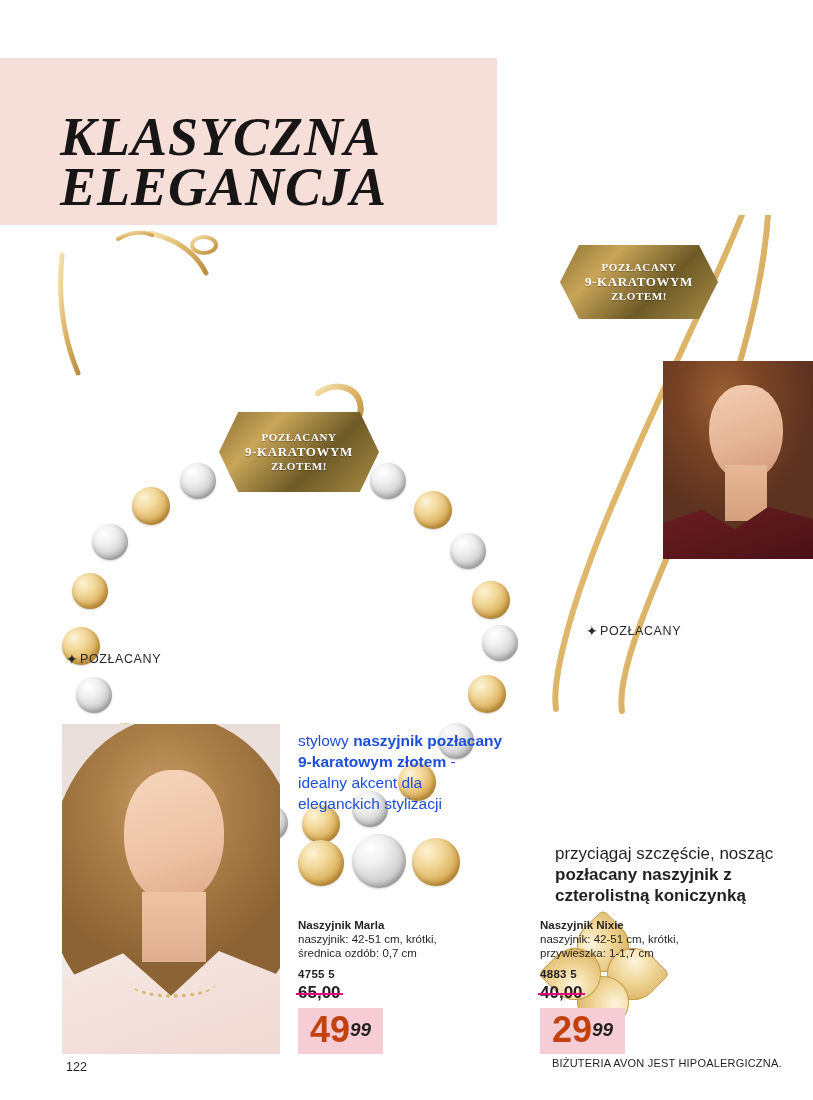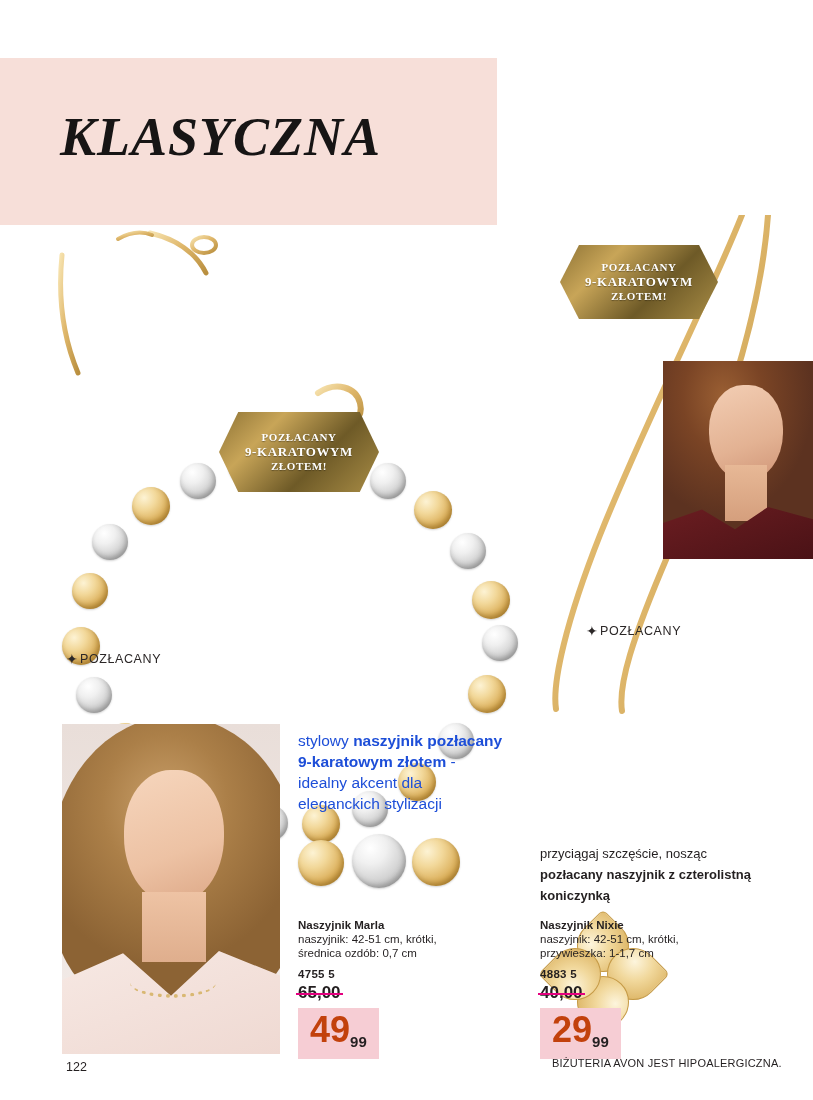--- a/index.html
+++ b/index.html
@@ -240,24 +240,24 @@
     position: absolute;
     left: 298px;
     top: 730px;
     width: 205px;
     font-size: 15.5px;
     line-height: 21px;
     color: #1d4ed8;
   }
   .desc-right {
     position: absolute;
-    left: 540px;
+    left: 555px;
     top: 843px;
     width: 230px;
-    font-size: 13px;
+    font-size: 17px;
     line-height: 21px;
     color: #231f20;
   }
   .desc b { font-weight: bold; }
 
   .product-shot-left {
     position: absolute;
     left: 296px;
     top: 826px;
     width: 170px;
@@ -297,25 +297,26 @@
     padding: 5px 12px 7px 12px;
   }
   .price-main {
     font-size: 36px;
     font-weight: bold;
     line-height: 34px;
     color: #c2410c;
     font-family: "Liberation Sans", sans-serif;
   }
   .price-cents {
-    font-size: 15px;
+    font-size: 19px;
     font-weight: bold;
     line-height: 20px;
-    margin-top: 19px;
-    color: #231f20;
+    margin-top: 7px;
+    color: #231f20;
+    font-style: italic;
   }
 
   .info-left { left: 298px; top: 918px; }
   .info-right { left: 540px; top: 918px; }
 
   .page-number {
     position: absolute;
     left: 66px;
     top: 1060px;
     font-size: 12.5px;
@@ -331,20 +332,21 @@
   }
 </style>
 </head>
 <body>
 
 <div class="page">
 
   <div class="header-band"></div>
   <div class="headline">
     <span class="l1">KLASYCZNA</span>
+    <span class="l2">ELEGANCJA</span>
   </div>
 
   <div class="hero">
 
     <svg width="813" height="500" style="position:absolute;left:0;top:0;">
       <defs>
         <linearGradient id="gGold" x1="0" y1="0" x2="1" y2="1">
           <stop offset="0%" stop-color="#f6e2ae"></stop>
           <stop offset="45%" stop-color="#dfb76b"></stop>
           <stop offset="100%" stop-color="#b98f3f"></stop>

